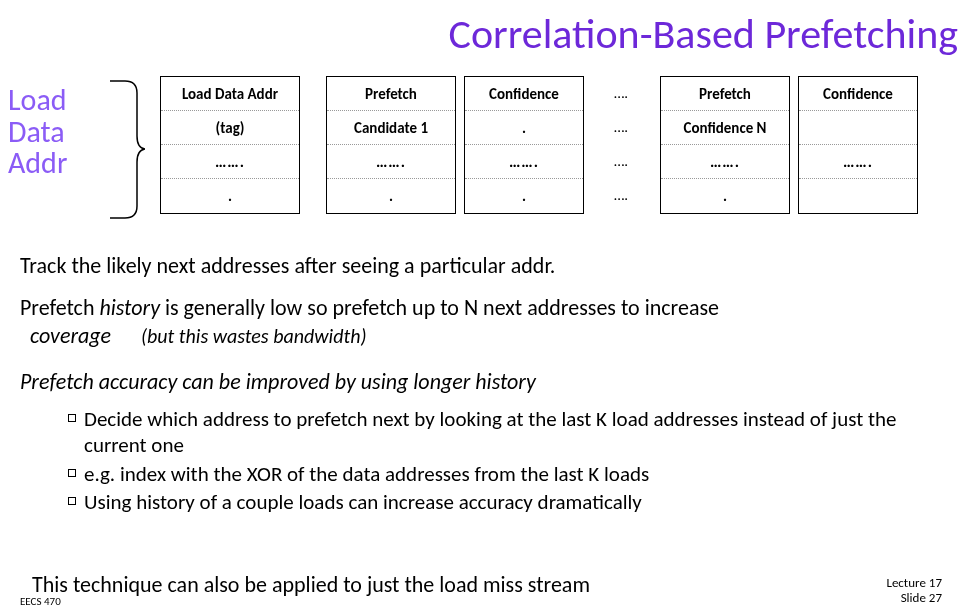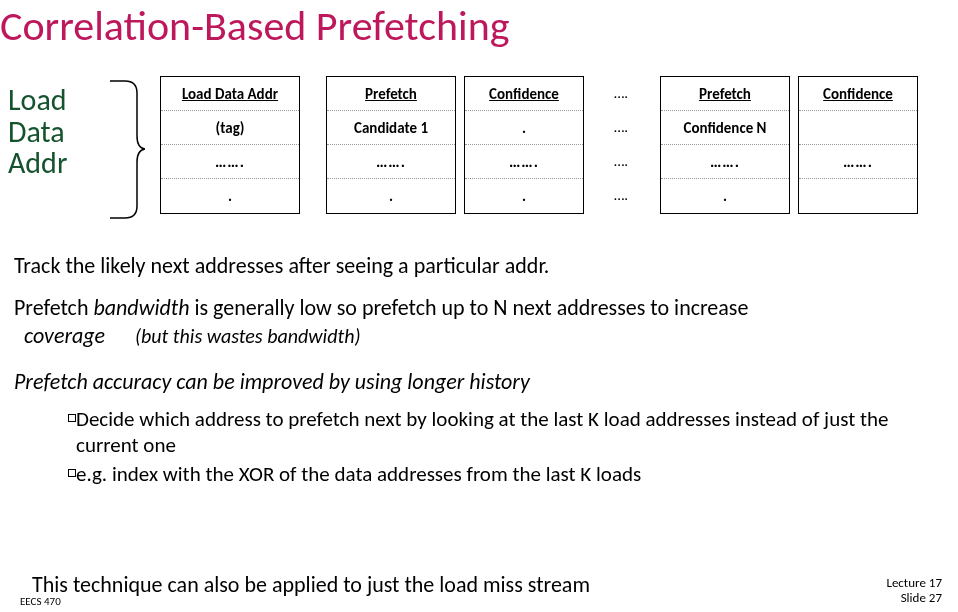--- a/index.html
+++ b/index.html
@@ -6,35 +6,35 @@
   body {
     width:958px; height:612px;
     font-family:'Segoe UI', Calibri, Arial, sans-serif;
     background:#fff;
     color:#000;
     position:relative;
     overflow:hidden;
   }
   .title {
     font-size:42px;
-    text-align:left;
-    margin-top:0;
+    text-align:right;
+    margin-top:8px;
     font-weight:400;
-    color:#be185d;
+    color:#6d28d9;
   }
   .diagram-area {
     position:absolute;
     top:78px; left:0; width:958px; height:160px;
   }
   .side-label {
     position:absolute;
     left:8px; top:6px;
     font-size:30px;
     line-height:1.05;
-    color:#14532d;
+    color:#8b5cf6;
   }
   .bracket {
     position:absolute;
     left:105px; top:0px;
     width:40px; height:143px;
   }
   .tbl-col {
     position:absolute;
     top:-2px;
     border:1px solid #000;
@@ -42,45 +42,46 @@
   .cell {
     height:34px;
     border-bottom:1px dotted #999;
     text-align:center;
     font-size:15px;
     display:flex; align-items:center; justify-content:center;
     color:#000;
     font-weight:bold;
   }
   .cell:last-child { border-bottom:none; }
-  .hdr { font-weight:700; font-size:15px;text-decoration:underline; }
+  .hdr { font-weight:700; font-size:15px; }
   .dots { font-size:16px; letter-spacing:1px; line-height:0.5; }
   .gap-col {
     position:absolute;
     top:-2px;
     text-align:center;
     font-size:15px;
   }
   .gap-col div { height:34px; display:flex; align-items:center; justify-content:center; }
   .body-text {
     position:absolute;
-    left:14px; width:918px;
+    left:20px; width:918px;
     font-size:22px;
     line-height:1.25;
     color:#000;
   }
   .italic { font-style:italic; }
   .bullets {
     position:absolute;
     left:68px; width:870px;
     font-size:21px;
     line-height:1.25;
   }
   .bullets .bl {
     display:flex;
+    gap:8px;
     margin-bottom:2px;
   }
   .sq {
     width:8px; height:8px;
     border:1px solid #000;
     margin-top:8px;
     flex-shrink:0;
   }
   .bottom-italic {
     position:absolute;
@@ -150,36 +151,40 @@
     <div class="cell hdr">Confidence</div>
     <div class="cell"></div>
     <div class="cell dots">…….</div>
     <div class="cell"></div>
   </div>
 </div>
 
 <div class="body-text" style="top:252px;">Track the likely next addresses after seeing a particular addr.</div>
 
 <div class="body-text" style="top:294px;">
-  <span>Prefetch </span><span class="italic">bandwidth</span><span> is generally low so prefetch up to N next addresses to increase </span><br>
+  <span>Prefetch </span><span class="italic">history</span><span> is generally low so prefetch up to N next addresses to increase </span><br>
   &nbsp;&nbsp;<span class="italic">coverage</span>
   &nbsp;&nbsp;&nbsp;&nbsp;&nbsp;<span class="italic" style="font-size:20px;">(but this wastes bandwidth)</span>
 </div>
 
 <div class="body-text" style="top:368px;font-style:italic;">Prefetch accuracy can be improved by using longer history</div>
 
 <div class="bullets" style="top:406px;">
   <div class="bl">
     <span class="sq"></span>
     <span>Decide which address to prefetch next by looking at the last K load addresses instead of just the current one</span>
   </div>
   <div class="bl">
     <span class="sq"></span>
     <span>e.g. index with the XOR of the data addresses from the last K loads</span>
   </div>
+  <div class="bl">
+    <span class="sq"></span>
+    <span>Using history of a couple loads can increase accuracy dramatically</span>
+  </div>
 </div>
 
 <div class="bottom-italic">This technique can also be applied to just the load miss stream</div>
 
 <div class="footer-left">EECS 470</div>
 <div class="footer-right">
   <div>Lecture 17</div>
   <div>Slide 27</div>
 </div>
 

